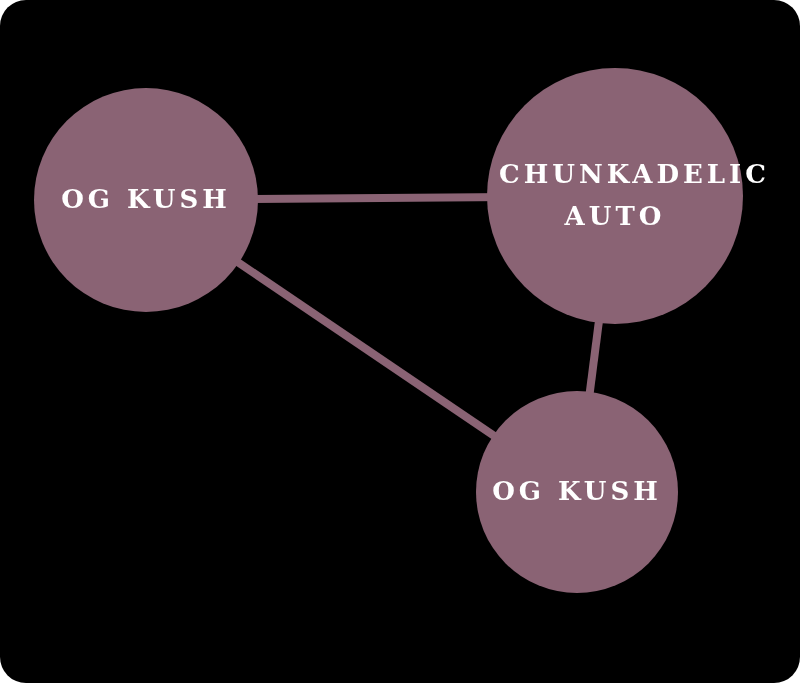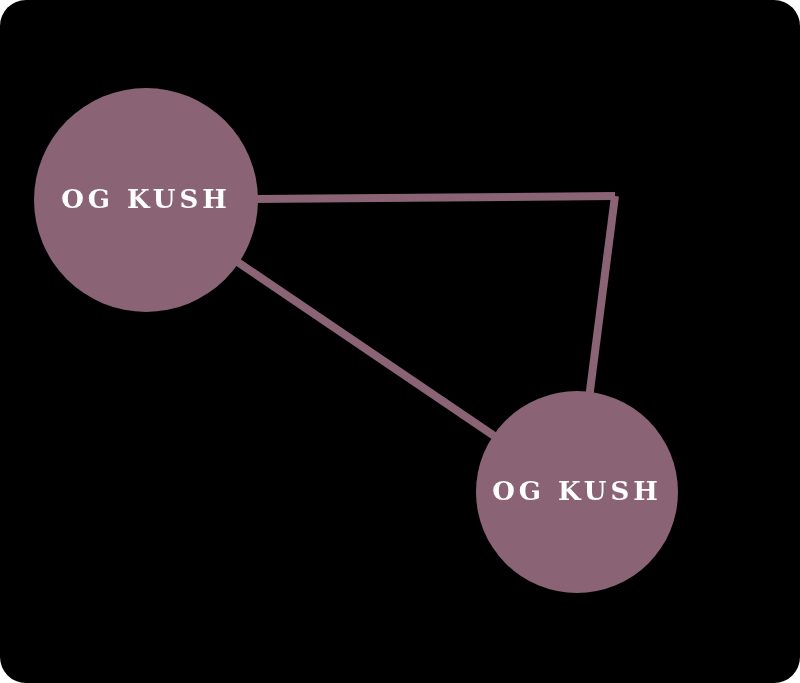--- a/index.html
+++ b/index.html
@@ -54,18 +54,21 @@
   <svg class="edges" xmlns="http://www.w3.org/2000/svg" width="800" height="683">
     <line x1="146" y1="200" x2="615" y2="196" stroke="#8a6374" stroke-width="8"></line>
     <line x1="146" y1="200" x2="577" y2="492" stroke="#8a6374" stroke-width="8"></line>
     <line x1="615" y1="196" x2="577" y2="492" stroke="#8a6374" stroke-width="8"></line>
   </svg>
 
   <div class="node" style="left: 34px; top: 88px; width: 224px; height: 224px; background: rgb(138, 99, 116); color: rgb(255, 255, 255);">
     <span class="node-label">OG KUSH</span>
   </div>
 
+  <div class="node" style="left: 487px; top: 68px; width: 256px; height: 256px; background: rgb(138, 99, 116); color: rgb(255, 255, 255);">
+    <span class="node-label">CHUNKADELIC AUTO</span>
+  </div>
 
   <div class="node" style="left: 476px; top: 391px; width: 202px; height: 202px; background: rgb(138, 99, 116); color: rgb(255, 255, 255);">
     <span class="node-label">OG KUSH</span>
   </div>
 
 </div>
 
 </body></html>

